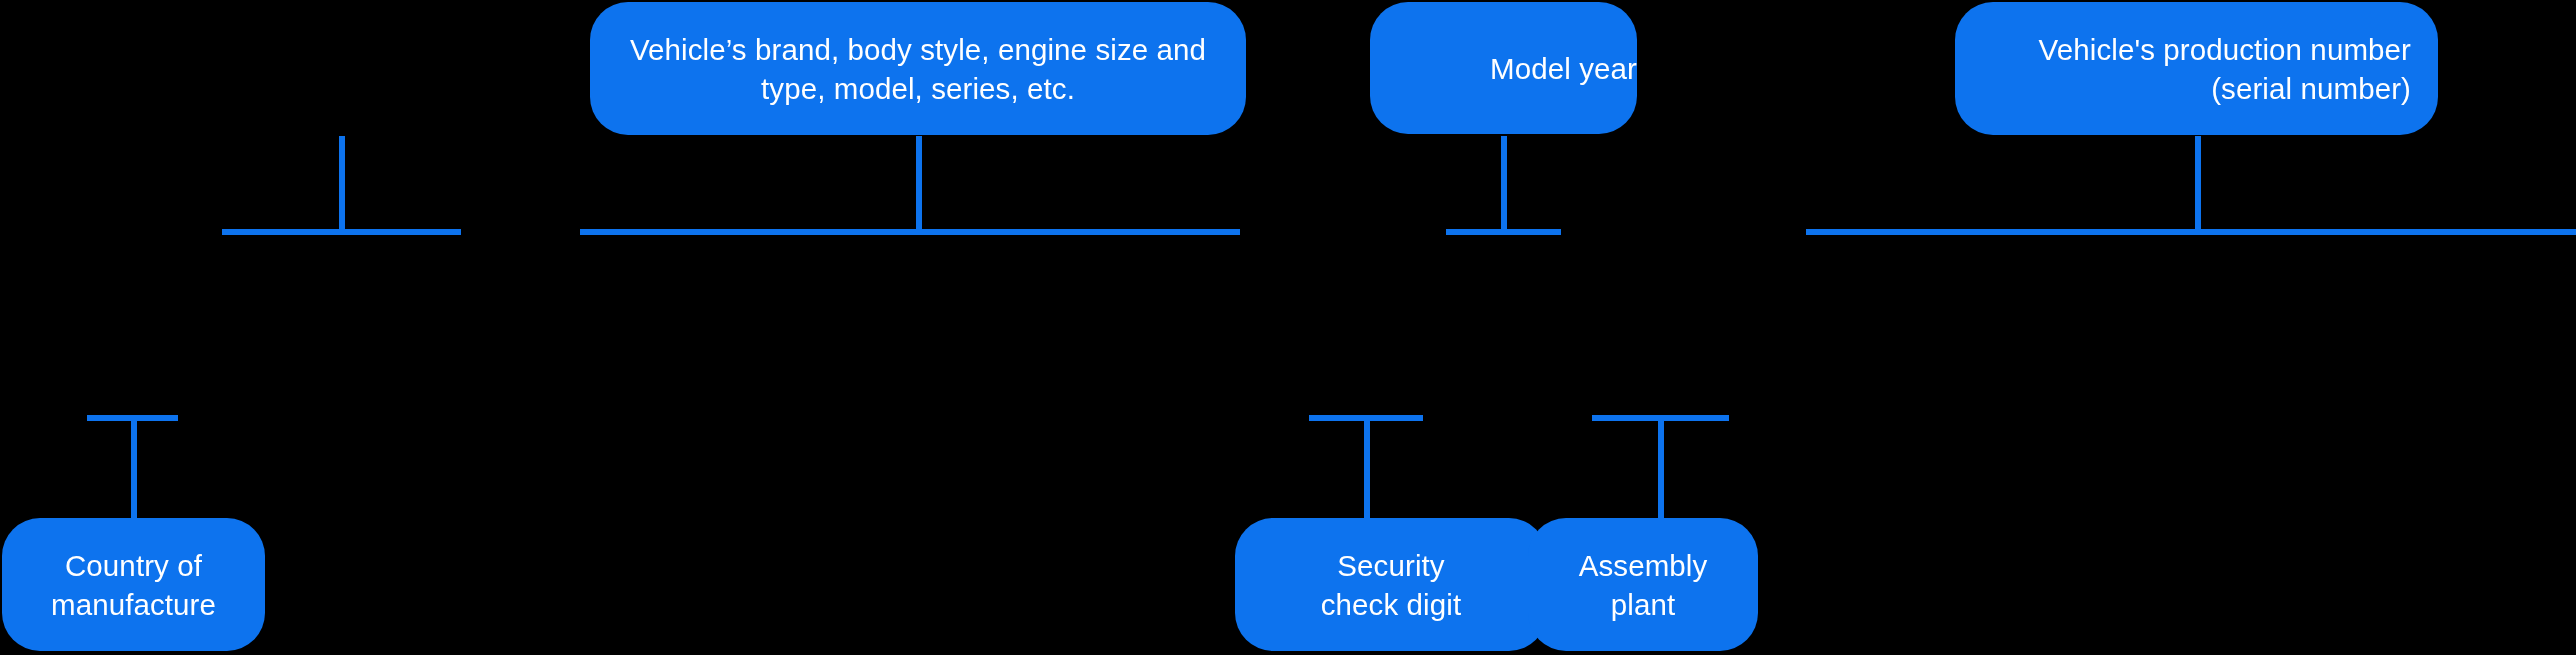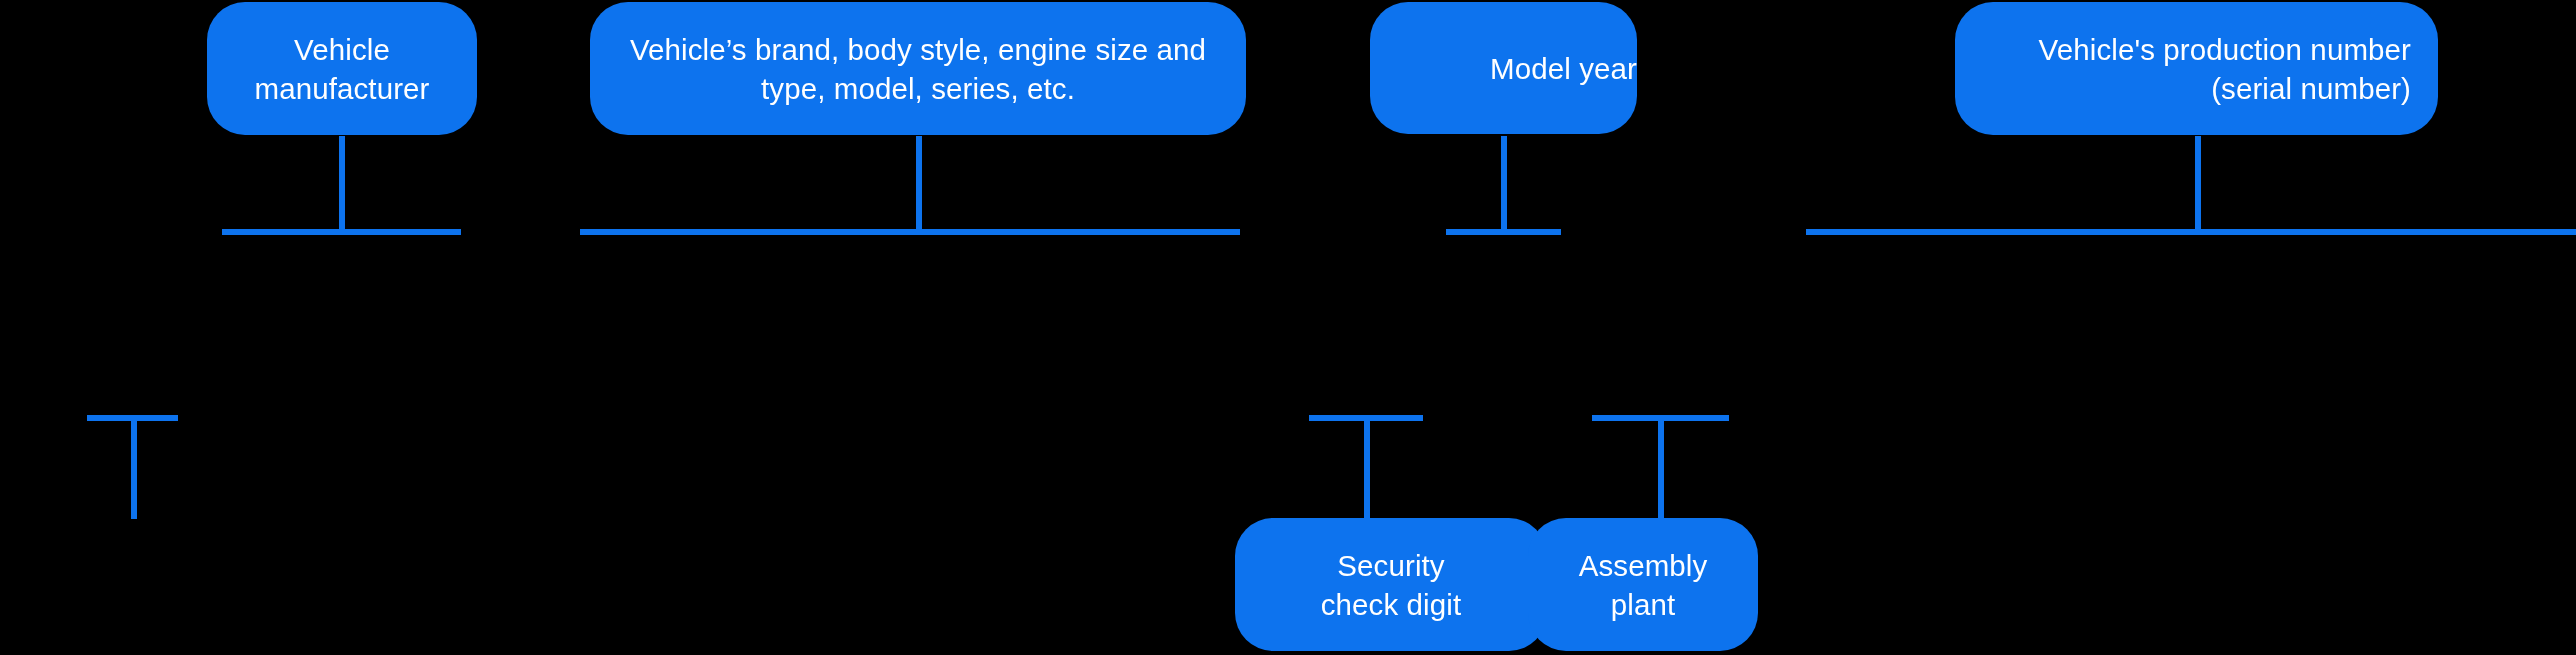--- a/index.html
+++ b/index.html
@@ -41,23 +41,20 @@
     position: absolute;
     width: 6px;
     background: var(--connector, #0d73ee);
   }
 </style>
 </head>
 <body>
 
 <div id="canvas">
 
-  <div class="node" style="left:207px; top:2px; width:270px; height:133px;">
-    <span class="lbl" style="max-width:241px;">Vehicle manufacturer</span>
-  </div>
 
   <div class="node" style="left:590px; top:2px; width:656px; height:133px;">
     <span class="lbl" style="max-width:590px;">Vehicle’s brand, body style, engine size and type, model, series, etc.</span>
   </div>
 
   <div class="node" style="left:1370px; top:2px; width:267px; height:132px;justify-content:flex-end;">
     <span class="lbl">Model year</span>
   </div>
 
   <div class="node" style="left:1955px; top:2px; width:483px; height:133px;">
@@ -78,20 +75,23 @@
 
   <div class="hline" style="left:87px; top:415px; width:91px;"></div>
   <div class="vline" style="left:131px; top:415px; height:104px;"></div>
 
   <div class="hline" style="left:1309px; top:415px; width:114px;"></div>
   <div class="vline" style="left:1364px; top:415px; height:104px;"></div>
 
   <div class="hline" style="left:1592px; top:415px; width:137px;"></div>
   <div class="vline" style="left:1658px; top:415px; height:104px;"></div>
 
+  <div class="node" style="left:2px; top:518px; width:263px; height:133px;">
+    <span class="lbl" style="max-width:228px;">Country of manufacture</span>
+  </div>
 
   <div class="node" style="left:1235px; top:518px; width:312px; height:133px;">
     <span class="lbl" style="max-width:174px;">Security check digit</span>
   </div>
 
   <div class="node" style="left:1528px; top:518px; width:230px; height:133px;">
     <span class="lbl" style="max-width:161px;">Assembly plant</span>
   </div>
 
 </div>

